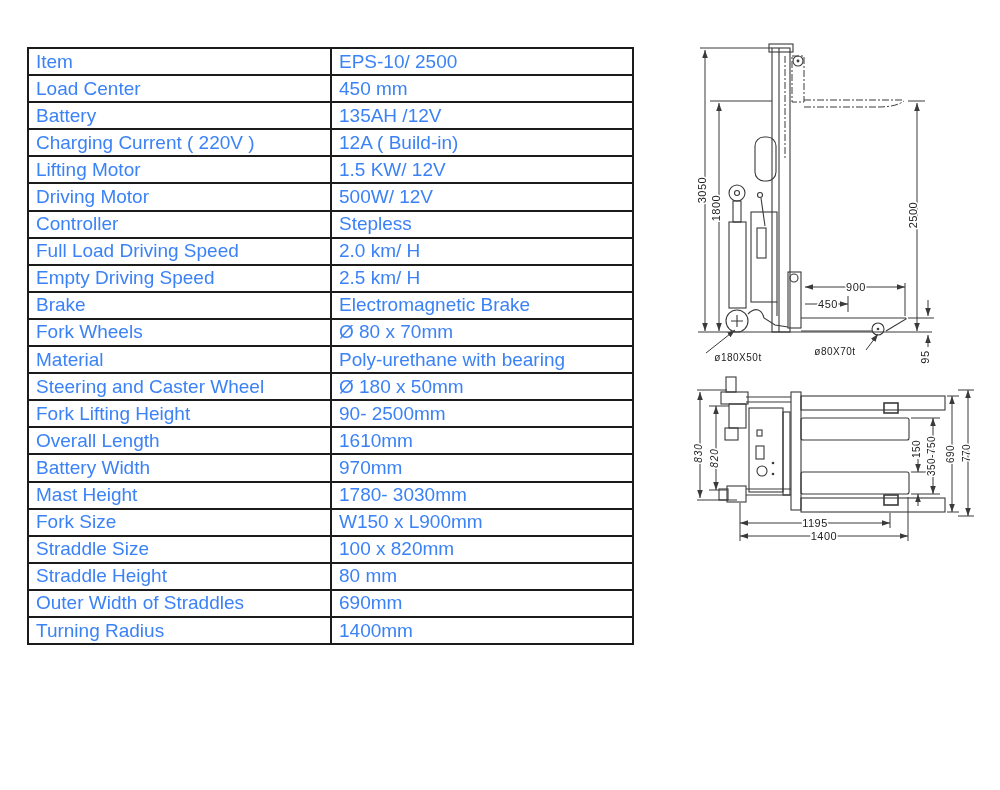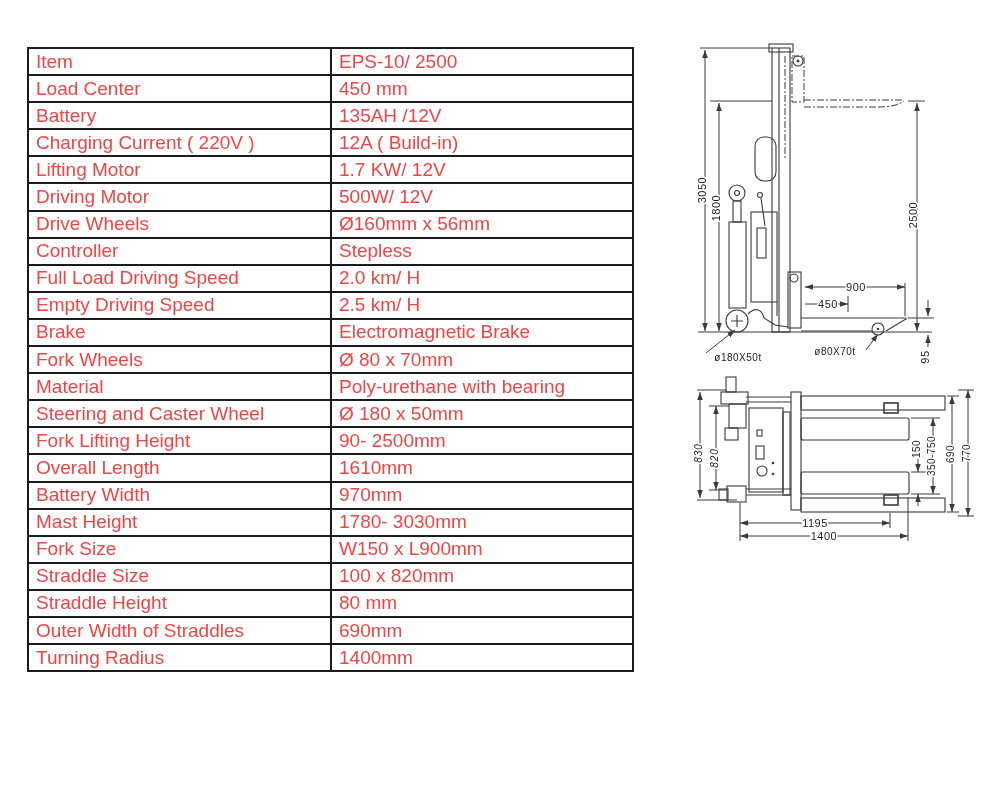--- a/index.html
+++ b/index.html
@@ -4,21 +4,21 @@
 <style>
   html,body{margin:0;padding:0;}
   body{width:1000px;height:790px;background:#ffffff;font-family:"Liberation Sans",sans-serif;}
   .screen{position:relative;width:1000px;height:790px;background:#fff;overflow:hidden;}
 
   
   table.spec{
     position:absolute;left:27px;top:47px;width:605px;
     border-collapse:collapse;table-layout:fixed;
     font-family:"Liberation Sans",sans-serif;
-    font-size:19px;color:#ef4444;
+    font-size:19px;color:#3b82f6;
   }
   table.spec td{
     border:2px solid #1b1b1b;
     height:25.1px;
     padding:0 0 0 7px;
     vertical-align:middle;
     white-space:nowrap;
     overflow:hidden;
   }
   table.spec col.c1{width:303px;}
@@ -57,29 +57,25 @@
       <tr>
           <td>Battery</td>
           <td>135AH /12V</td>
         </tr>
       <tr>
           <td>Charging Current ( 220V )</td>
           <td>12A ( Build-in)</td>
         </tr>
       <tr>
           <td>Lifting Motor</td>
-          <td>1.7 KW/ 12V</td>
+          <td>1.5 KW/ 12V</td>
         </tr>
       <tr>
           <td>Driving Motor</td>
           <td>500W/ 12V</td>
-        </tr>
-      <tr>
-          <td>Drive Wheels</td>
-          <td>Ø160mm x 56mm</td>
         </tr>
       <tr>
           <td>Controller</td>
           <td>Stepless</td>
         </tr>
       <tr>
           <td>Full Load Driving Speed</td>
           <td>2.0 km/ H</td>
         </tr>
       <tr>

